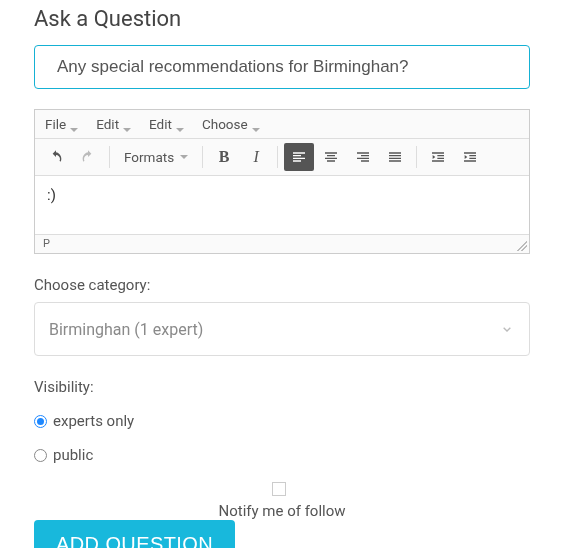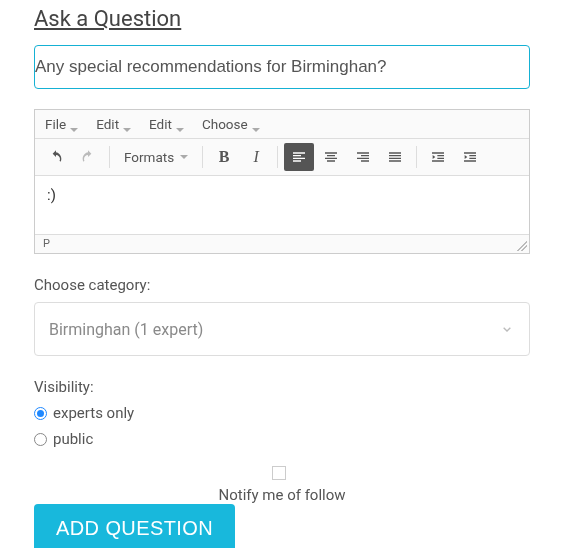--- a/index.html
+++ b/index.html
@@ -10,31 +10,30 @@
     background: #fff;
     width: 564px;
     height: 548px;
     padding: 6px 34px 0 34px;
   }
   h2.title {
     font-size: 22px;
     font-weight: 400;
     color: #444;
     margin: 0 0 14px 0;
-    text-decoration: underline;
   }
   .question-input {
     width: 100%;
     height: 44px;
     border: 1px solid #15b1d4;
     border-radius: 4px;
     outline: none;
     font-size: 17px;
     color: #555;
-    padding: 0 0;
+    padding: 0 22px;
     background: #fff;
   }
   .editor-wrap {
     border: 1px solid #ccc;
     margin-top: 20px;
     background: #fff;
   }
   .menubar {
     display: flex;
     align-items: center;
@@ -123,21 +122,21 @@
     font-size: 16px;
     cursor: pointer;
     background: #fff;
   }
   .chevron {
     width: 16px; height: 16px;
   }
   .radio-row, .check-row {
     display: flex; align-items: center; gap: 6px;
     font-size: 15px; color: #555;
-    margin-top: 8px;
+    margin-top: 16px;
   }
   .radio {
     width: 13px; height: 13px; border-radius: 50%;
     border: 1px solid #888; display: inline-block;
     position: relative;
     flex-shrink: 0;
   }
   .radio.checked { border-color: #1e88ff; }
   .radio.checked::after {
     content: ""; position: absolute; inset: 2px;

